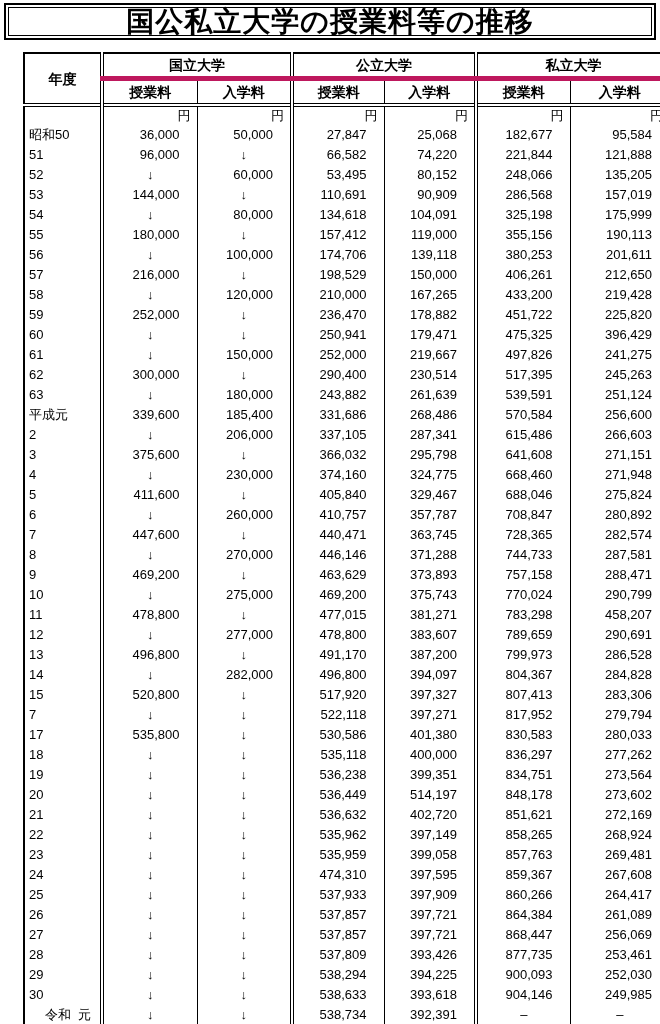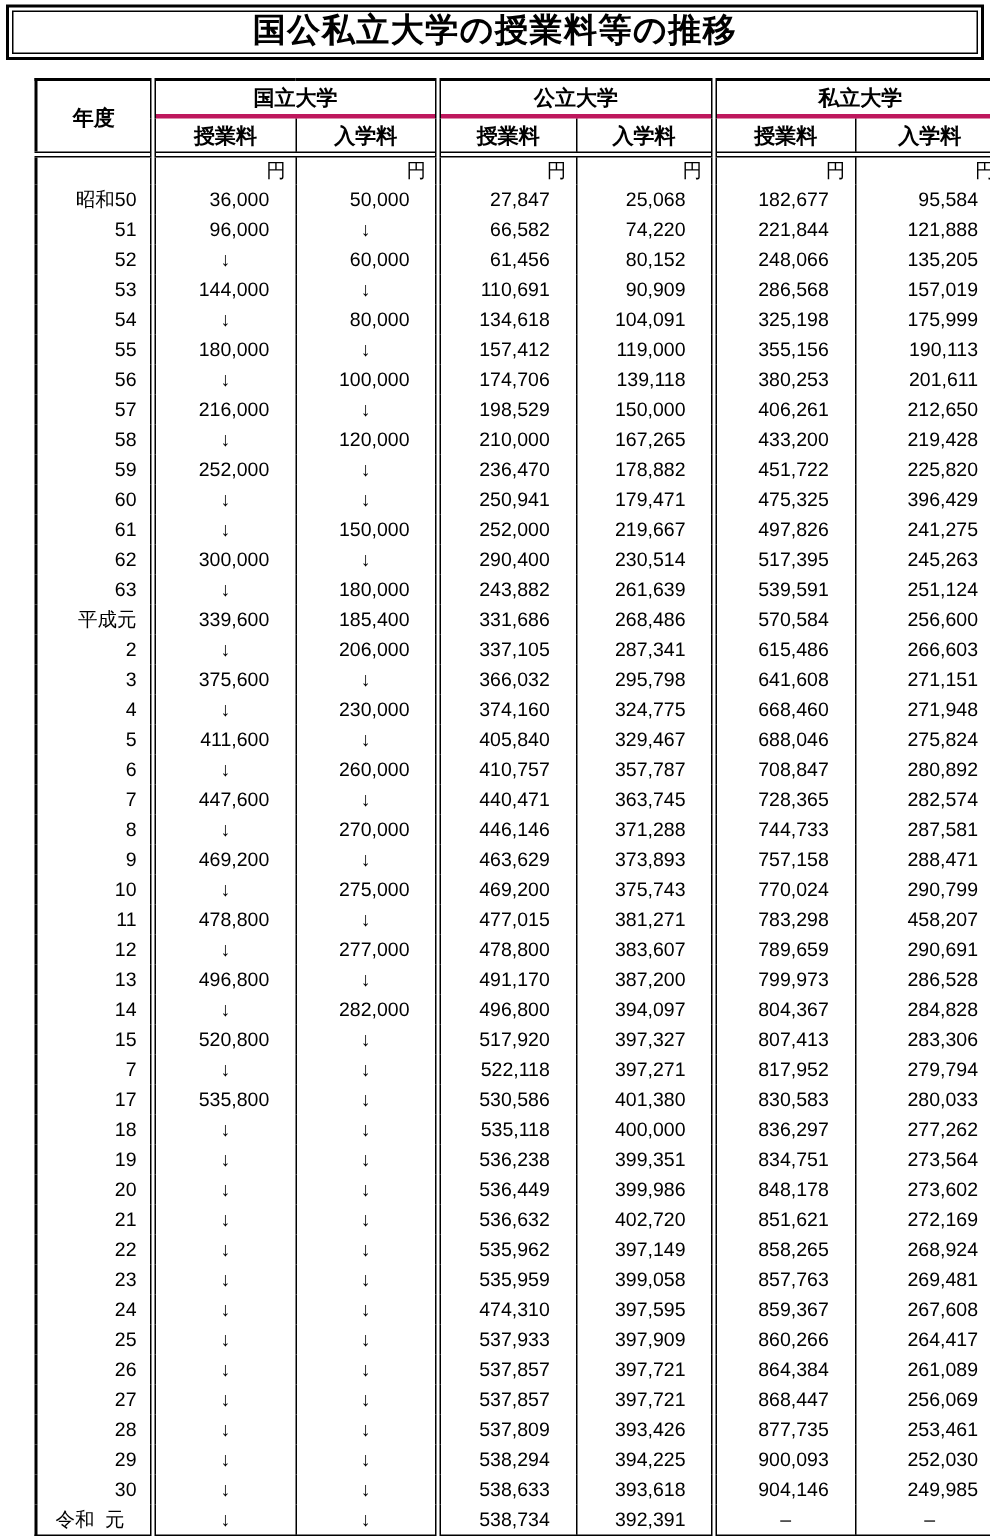--- a/index.html
+++ b/index.html
@@ -16,25 +16,24 @@
     border:2px solid #000;
     padding:2px;
     margin:1px 1px 0 1px;
   }
   .title-inner{
     border:1px solid #000;
     text-align:center;
   }
   .title-inner h1{
     margin:0;
-    font-size:22px;
+    font-size:28px;
     font-weight:bold;
     line-height:27px;
     letter-spacing:1px;
-    font-family:Liberation Mono, monospace;
   }
 
   
   table{
     border-collapse:collapse;
     table-layout:fixed;
     width:646px;
     margin:12px 0 0 20px;
     border:2px solid #000;
   }
@@ -45,21 +44,21 @@
     overflow:hidden;
     white-space:nowrap;
   }
   thead th{
     font-size:14px;
     font-weight:bold;
     text-align:center;
     height:22px;
     line-height:22px;
   }
-  thead th.grp{border-bottom:3px solid #be185d;}
+  thead th.grp{border-bottom:5px solid #be185d;}
   thead tr.subrow th{border-bottom:0;}
   thead{border-bottom:4px double #000;}
 
   
   .sng-left{border-left:1px solid #000;}
   .dbl-left{border-left:4px double #000;}
 
   tbody td{
     font-size:13px;
     height:20px;
@@ -78,27 +77,27 @@
   }
   td.val.sym{
     text-align:center;
     padding-right:0;
   }
   td.year-cell{
     display:table-cell;
   }
   .year-flex{
     display:flex;
-    justify-content:flex-end;
+    justify-content:flex-start;
     align-items:center;
     padding:0 9px 0 4px;
     height:20px;
   }
   .year-flex.inline-era{
-    justify-content:center;
+    justify-content:flex-end;
     gap:7px;
   }
   .era{min-width:0;}
 </style>
 </head>
 <body>
 
 <div class="page">
 
   <div class="title-box">
@@ -176,21 +175,21 @@
 
     <tr>
       <td class="year-cell">
         <div class="year-flex">
           <span class="era"></span>
               <span class="yr">52</span>
         </div>
       </td>
       <td class="val dbl-left sym">↓</td>
       <td class="val sng-left">60,000</td>
-      <td class="val dbl-left">61,456</td>
+      <td class="val dbl-left">53,495</td>
       <td class="val sng-left">80,152</td>
       <td class="val dbl-left">248,066</td>
       <td class="val sng-left">135,205</td>
     </tr>
 
     <tr>
       <td class="year-cell">
         <div class="year-flex">
           <span class="era"></span>
               <span class="yr">53</span>
@@ -642,21 +641,21 @@
     <tr>
       <td class="year-cell">
         <div class="year-flex">
           <span class="era"></span>
               <span class="yr">20</span>
         </div>
       </td>
       <td class="val dbl-left sym">↓</td>
       <td class="val sng-left sym">↓</td>
       <td class="val dbl-left">536,449</td>
-      <td class="val sng-left">399,986</td>
+      <td class="val sng-left">514,197</td>
       <td class="val dbl-left">848,178</td>
       <td class="val sng-left">273,602</td>
     </tr>
 
     <tr>
       <td class="year-cell">
         <div class="year-flex">
           <span class="era"></span>
               <span class="yr">21</span>
         </div>

